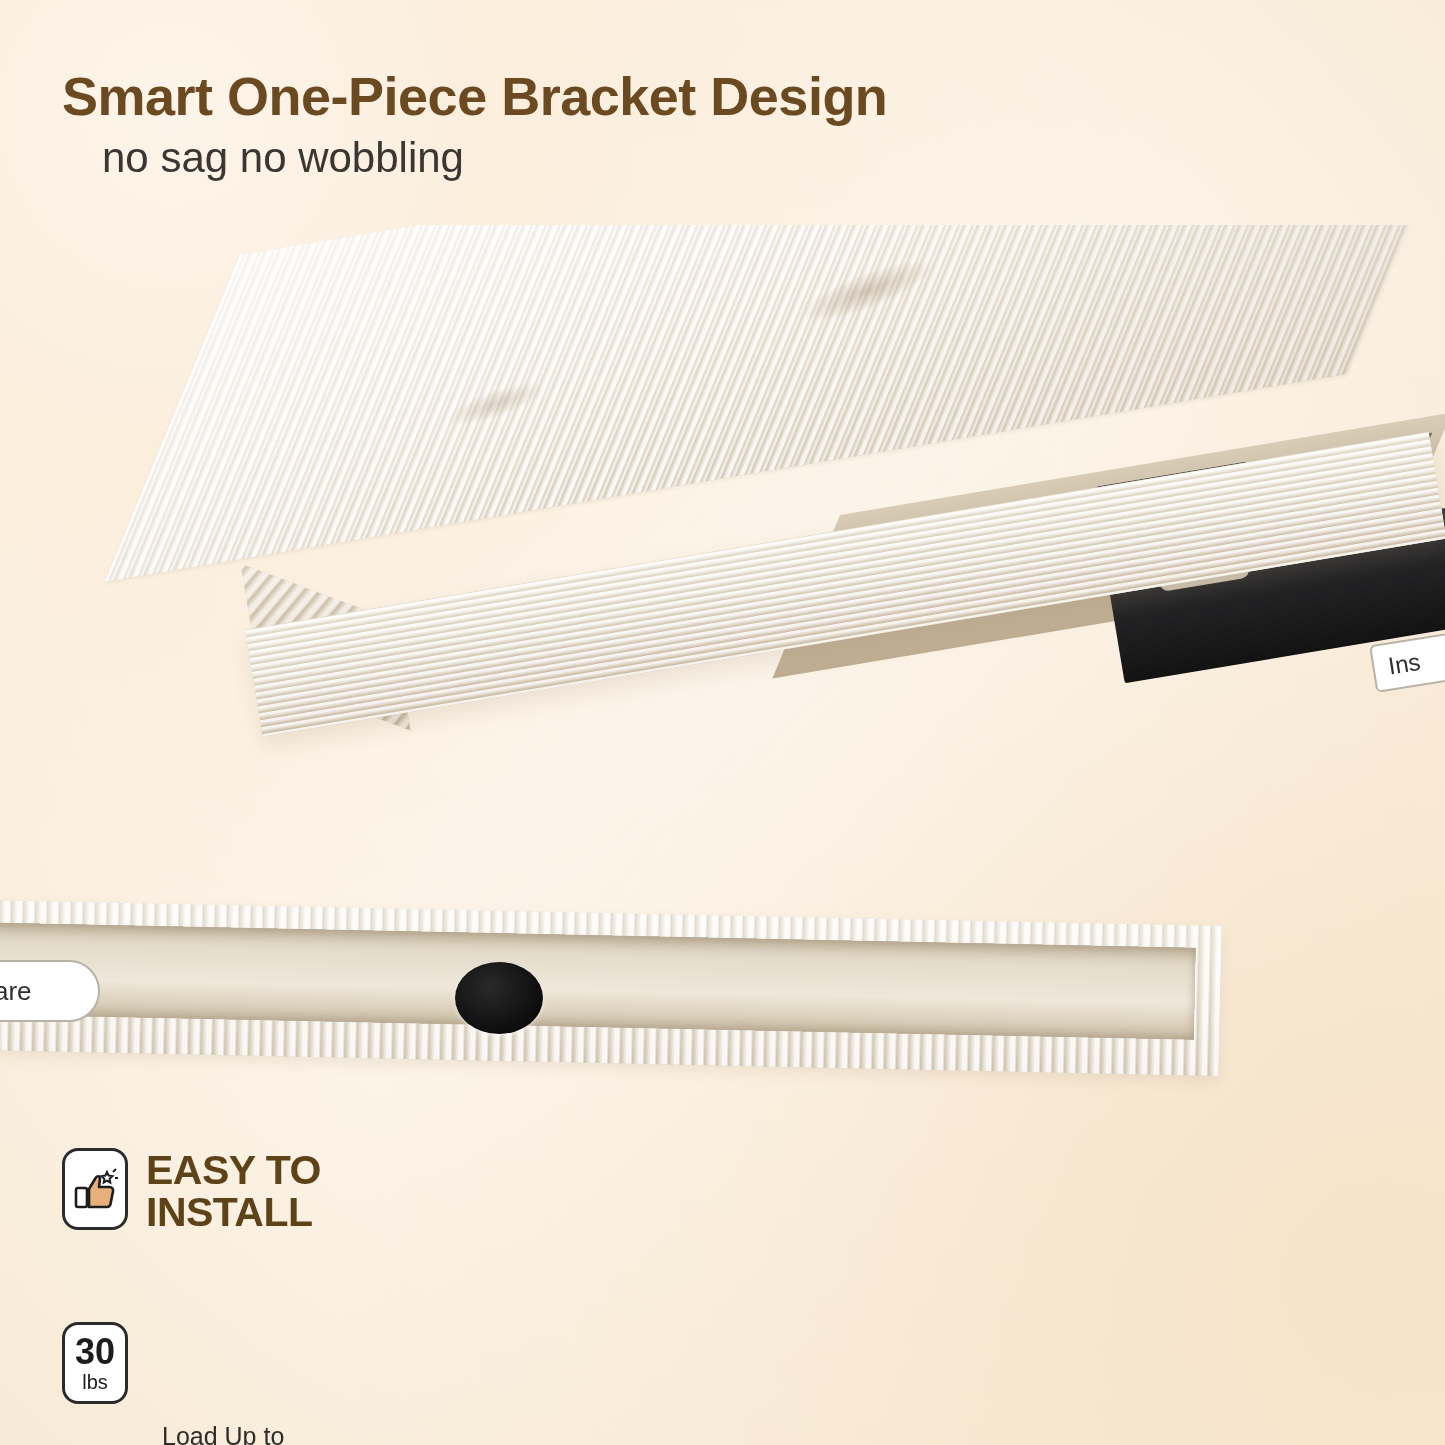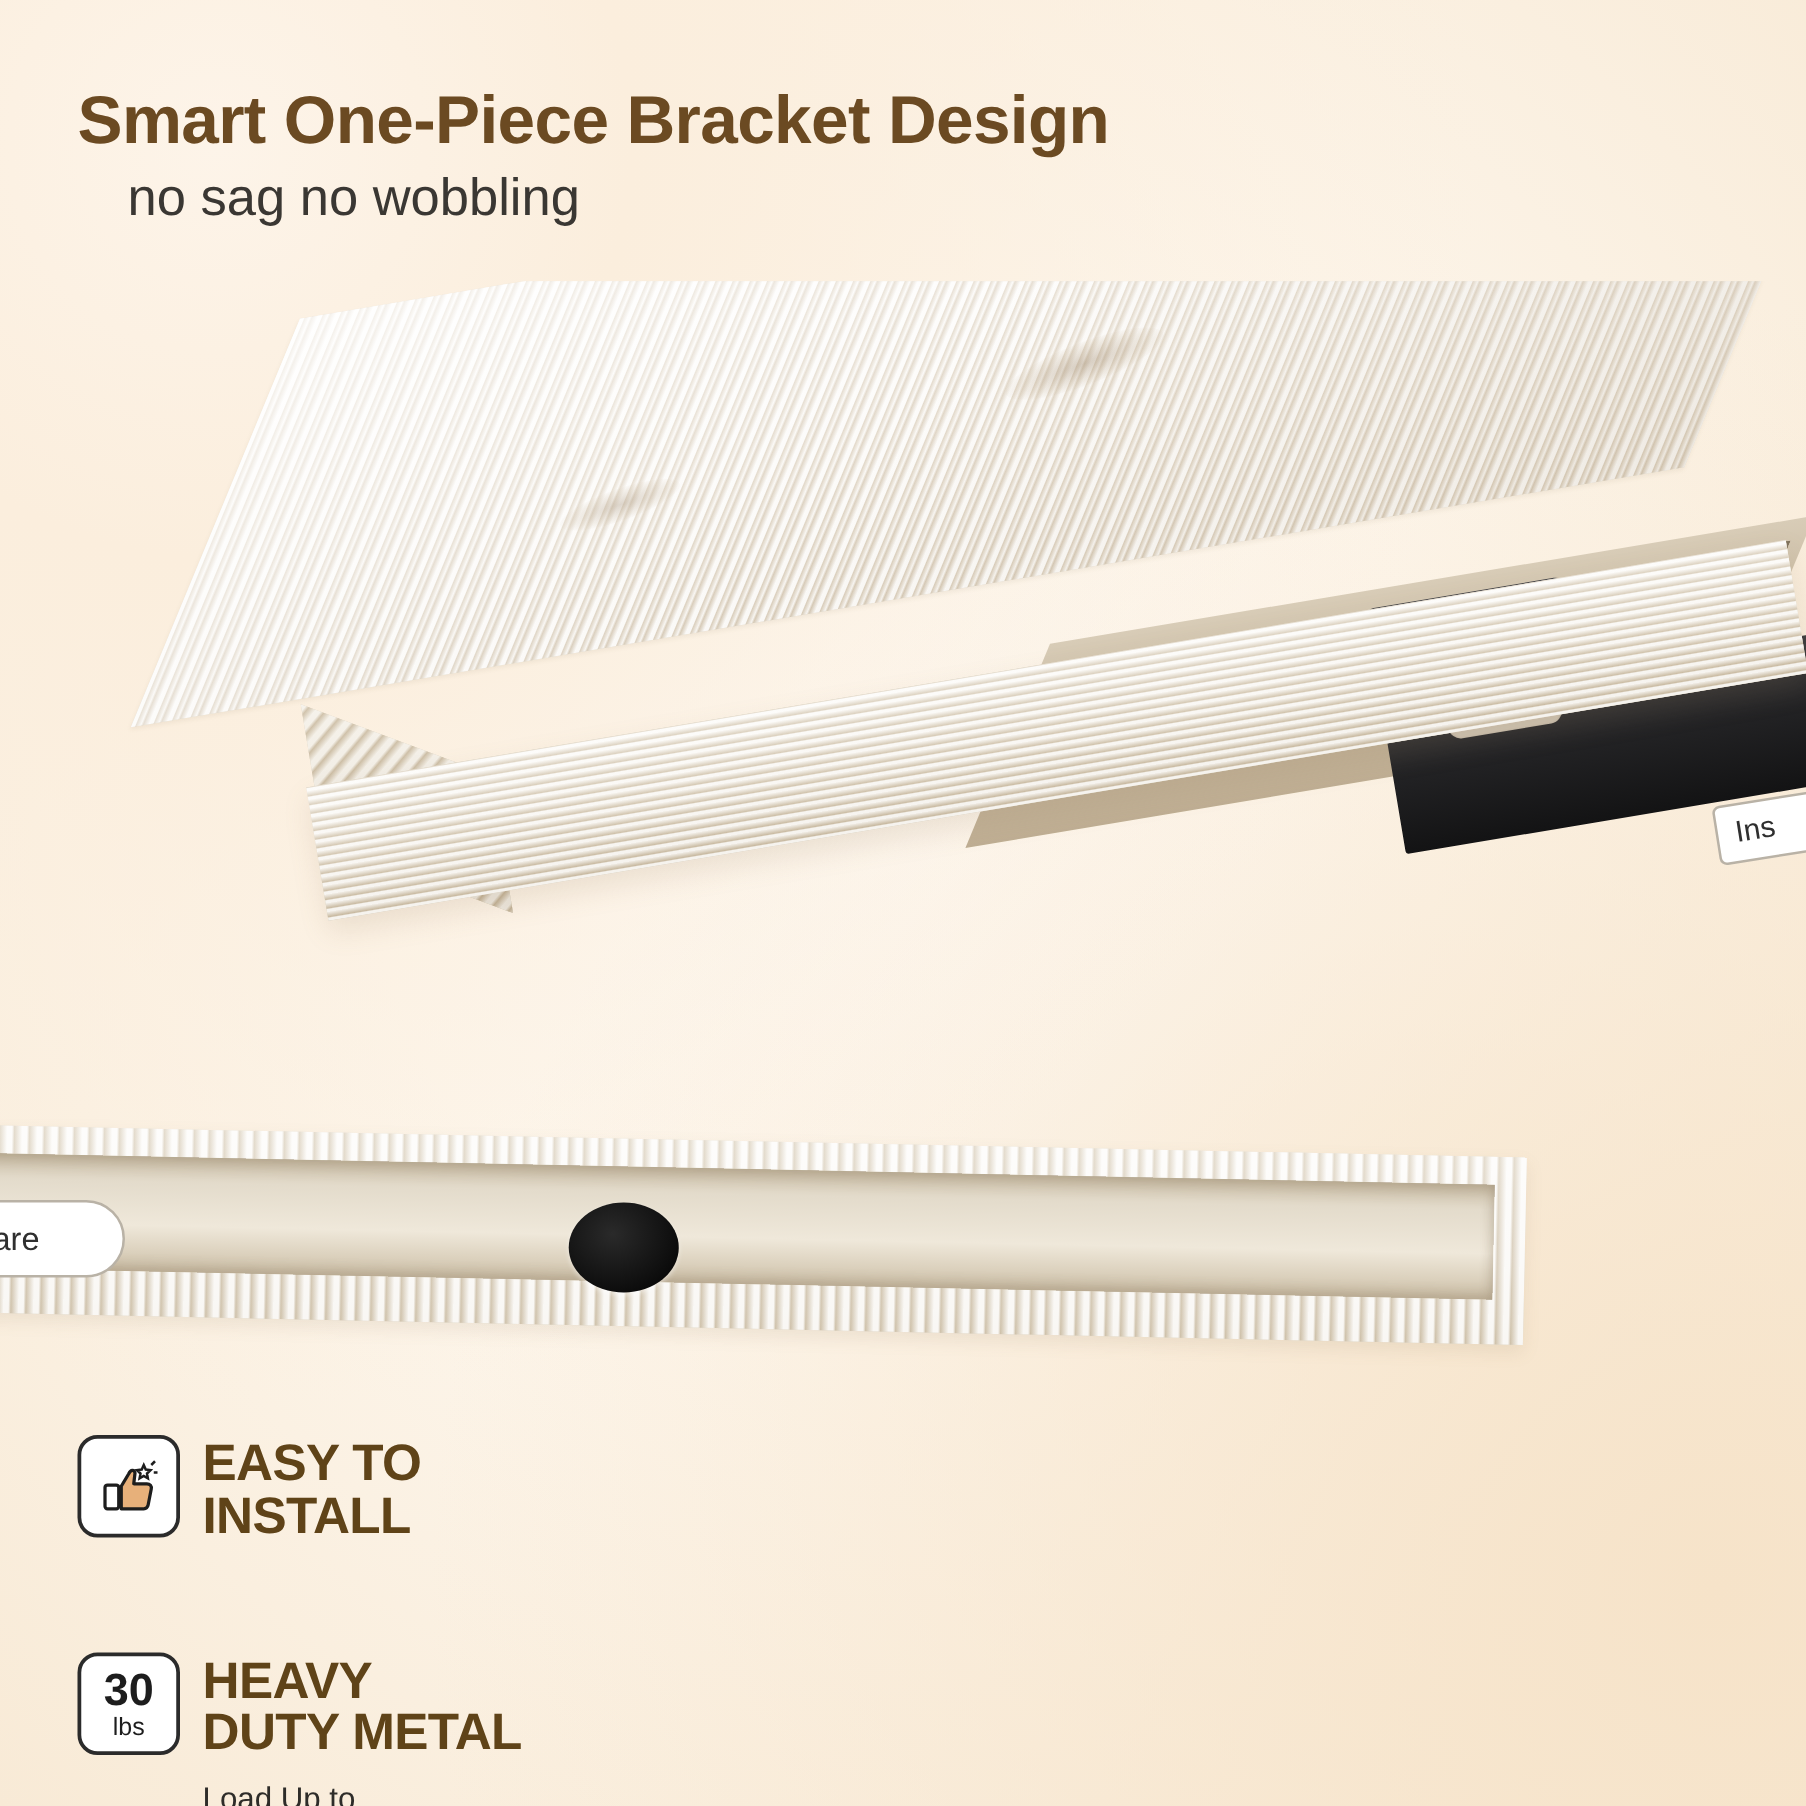--- a/index.html
+++ b/index.html
@@ -295,21 +295,21 @@
   .feature {
     flex: 1 1 0;
     display: block;
   }
   .feature-head {
     display: flex;
     align-items: flex-start;
     gap: 18px;
   }
   .icon-box {
-    width: 82px;
+    width: 66px;
     height: 82px;
     border: 3px solid #2b2b2b;
     border-radius: 16px;
     flex: 0 0 auto;
     display: flex;
     align-items: center;
     justify-content: center;
     box-sizing: border-box;
     background: #ffffff;
   }
@@ -407,21 +407,19 @@
 
     <div class="feature f2">
     </div>
 
     <div class="feature f3">
       <div class="feature-head">
         <div class="icon-box badge">
           <div class="badge-num">30</div>
           <div class="badge-unit">lbs</div>
         </div>
-        <div class="feature-title">HEAVY
-DUTY METAL</div>
       </div>
       <div class="feature-desc">Load Up to
 40 lb via Drywall</div>
     </div>
 
   </div>
 </div>
 
 </body></html>

